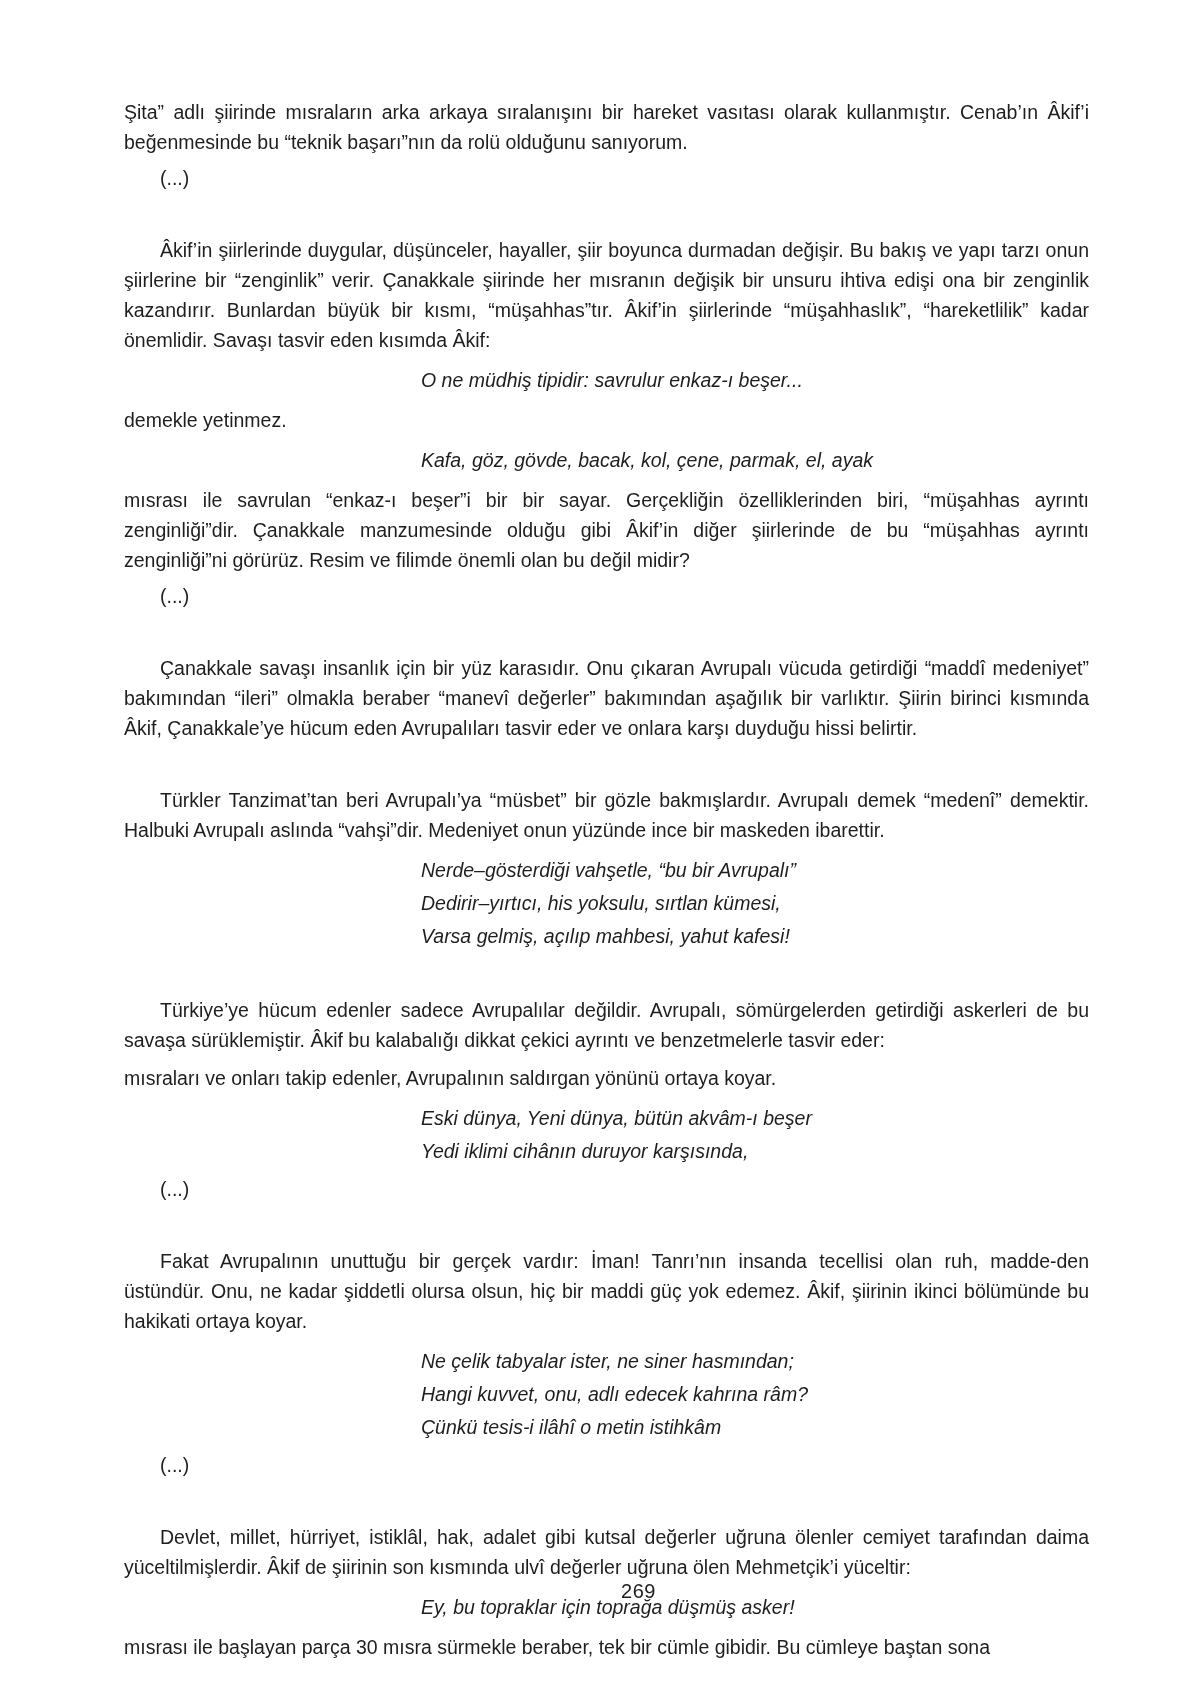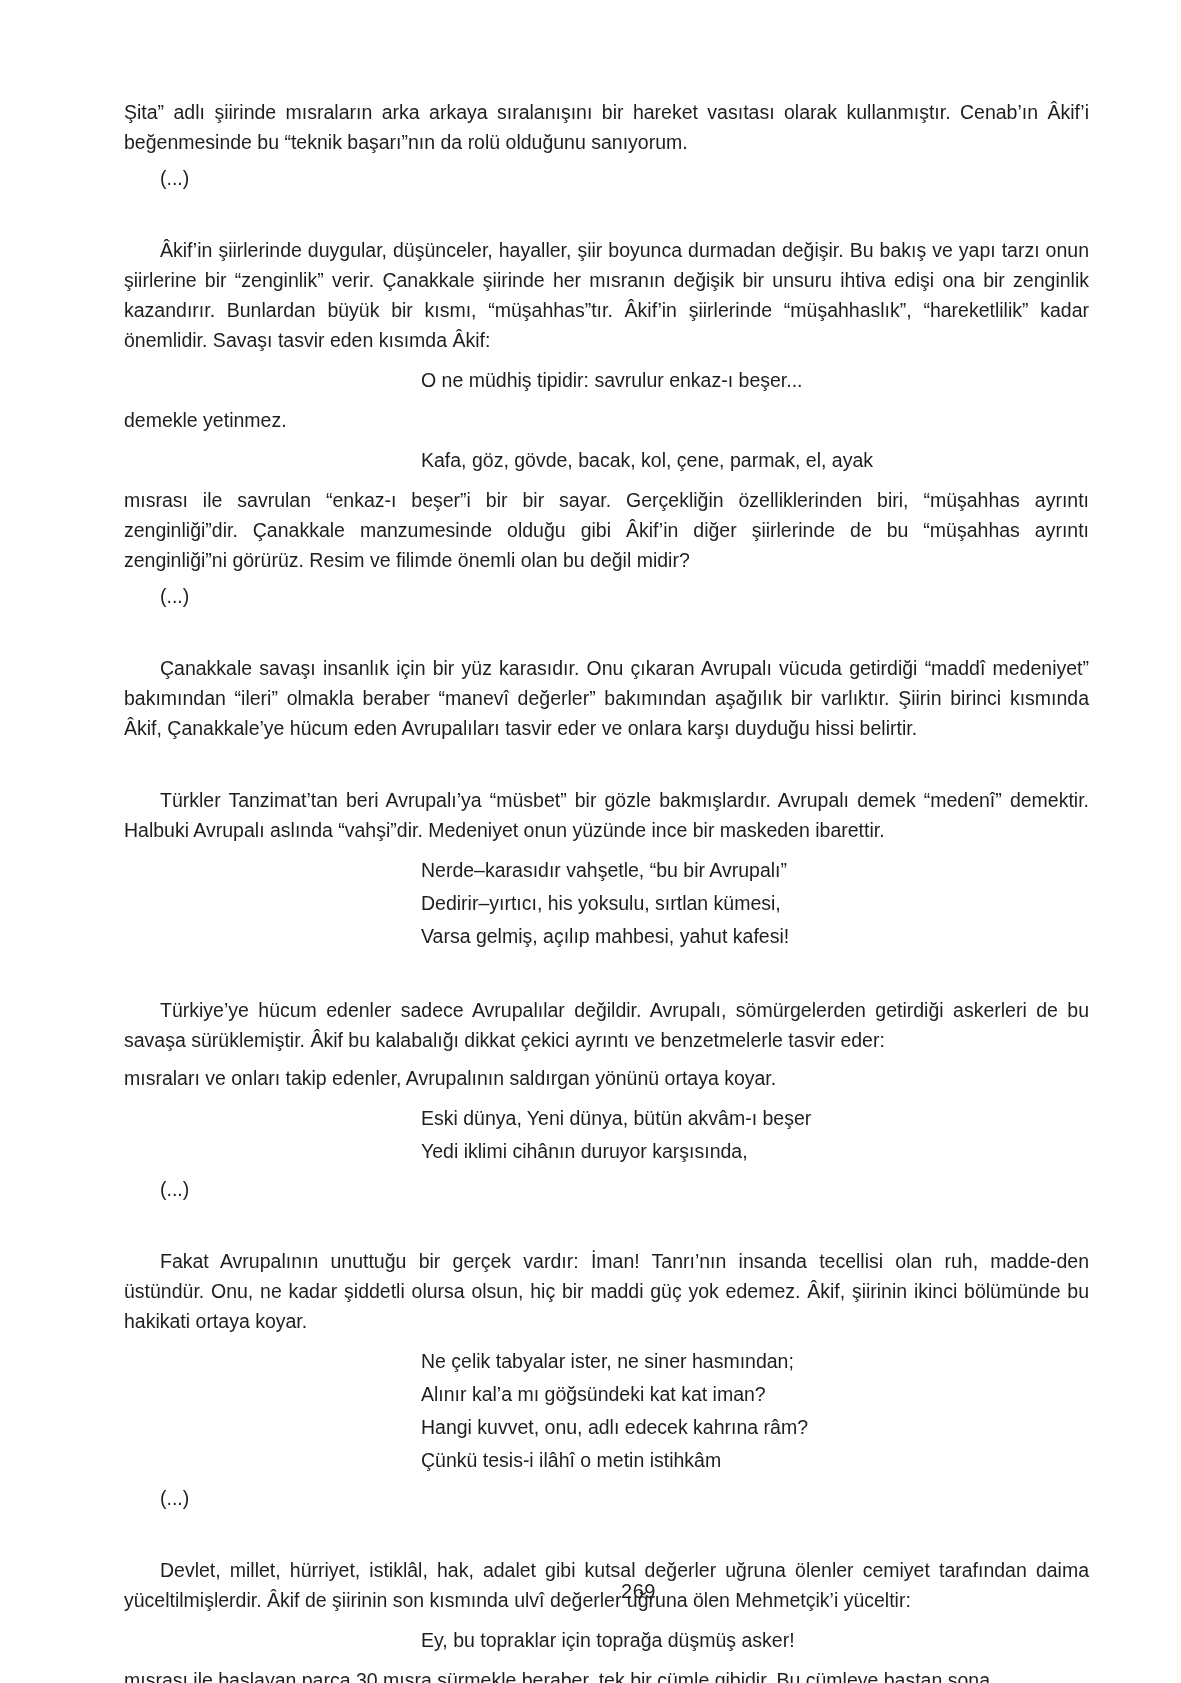--- a/index.html
+++ b/index.html
@@ -45,20 +45,21 @@
     text-align: left;
   }
   .verse {
     margin-top: 9px;
     padding-left: 297px;
     text-align: left;
     line-height: 33px;
   }
   .verse-line {
     white-space: nowrap;
+    font-style: italic;
   }
   .footer {
     position: absolute;
     left: 0;
     top: 1580px;
     width: 100%;
     text-align: center;
     margin-left: 48px;
   }
   .page-number {
@@ -90,41 +91,40 @@
 
     <p class="block plain">mısrası ile savrulan “enkaz-ı beşer”i bir bir sayar. Gerçekliğin özelliklerinden biri, “müşahhas ayrıntı zenginliği”dir. Çanakkale manzumesinde olduğu gibi Âkif’in diğer şiirlerinde de bu “müşahhas ayrıntı zenginliği”ni görürüz. Resim ve filimde önemli olan bu değil midir?</p>
 
     <p class="block ellipsis">(...)</p>
 
     <p class="block indent">Çanakkale savaşı insanlık için bir yüz karasıdır. Onu çıkaran Avrupalı vücuda getirdiği “maddî medeniyet” bakımından “ileri” olmakla beraber “manevî değerler” bakımından aşağılık bir varlıktır. Şiirin birinci kısmında Âkif, Çanakkale’ye hücum eden Avrupalıları tasvir eder ve onlara karşı duyduğu hissi belirtir.</p>
 
     <p class="block indent">Türkler Tanzimat’tan beri Avrupalı’ya “müsbet” bir gözle bakmışlardır. Avrupalı demek “medenî” demektir. Halbuki Avrupalı aslında “vahşi”dir. Medeniyet onun yüzünde ince bir maskeden ibarettir.</p>
 
     <div class="block verse">
-      <div class="verse-line">Nerde–karasıdır vahşetle, “bu bir Avrupalı”</div>
+      <div class="verse-line">Nerde–gösterdiği vahşetle, “bu bir Avrupalı”</div>
       <div class="verse-line">Dedirir–yırtıcı, his yoksulu, sırtlan kümesi,</div>
       <div class="verse-line">Varsa gelmiş, açılıp mahbesi, yahut kafesi!</div>
     </div>
 
     <p class="block indent">Türkiye’ye hücum edenler sadece Avrupalılar değildir. Avrupalı, sömürgelerden getirdiği askerleri de bu savaşa sürüklemiştir. Âkif bu kalabalığı dikkat çekici ayrıntı ve benzetmelerle tasvir eder:</p>
 
     <p class="block plain">mısraları ve onları takip edenler, Avrupalının saldırgan yönünü ortaya koyar.</p>
 
     <div class="block verse">
       <div class="verse-line">Eski dünya, Yeni dünya, bütün akvâm-ı beşer</div>
       <div class="verse-line">Yedi iklimi cihânın duruyor karşısında,</div>
     </div>
 
     <p class="block ellipsis">(...)</p>
 
     <p class="block indent">Fakat Avrupalının unuttuğu bir gerçek vardır: İman! Tanrı’nın insanda tecellisi olan ruh, madde-den üstündür. Onu, ne kadar şiddetli olursa olsun, hiç bir maddi güç yok edemez. Âkif, şiirinin ikinci bölümünde bu hakikati ortaya koyar.</p>
 
     <div class="block verse">
       <div class="verse-line">Ne çelik tabyalar ister, ne siner hasmından;</div>
-      <div class="verse-line">Alınır kal’a mı göğsündeki kat kat iman?</div>
       <div class="verse-line">Hangi kuvvet, onu, adlı edecek kahrına râm?</div>
       <div class="verse-line">Çünkü tesis-i ilâhî o metin istihkâm</div>
     </div>
 
     <p class="block ellipsis">(...)</p>
 
     <p class="block indent">Devlet, millet, hürriyet, istiklâl, hak, adalet gibi kutsal değerler uğruna ölenler cemiyet tarafından daima yüceltilmişlerdir. Âkif de şiirinin son kısmında ulvî değerler uğruna ölen Mehmetçik’i yüceltir:</p>
 
     <div class="block verse">
       <div class="verse-line">Ey, bu topraklar için toprağa düşmüş asker!</div>

